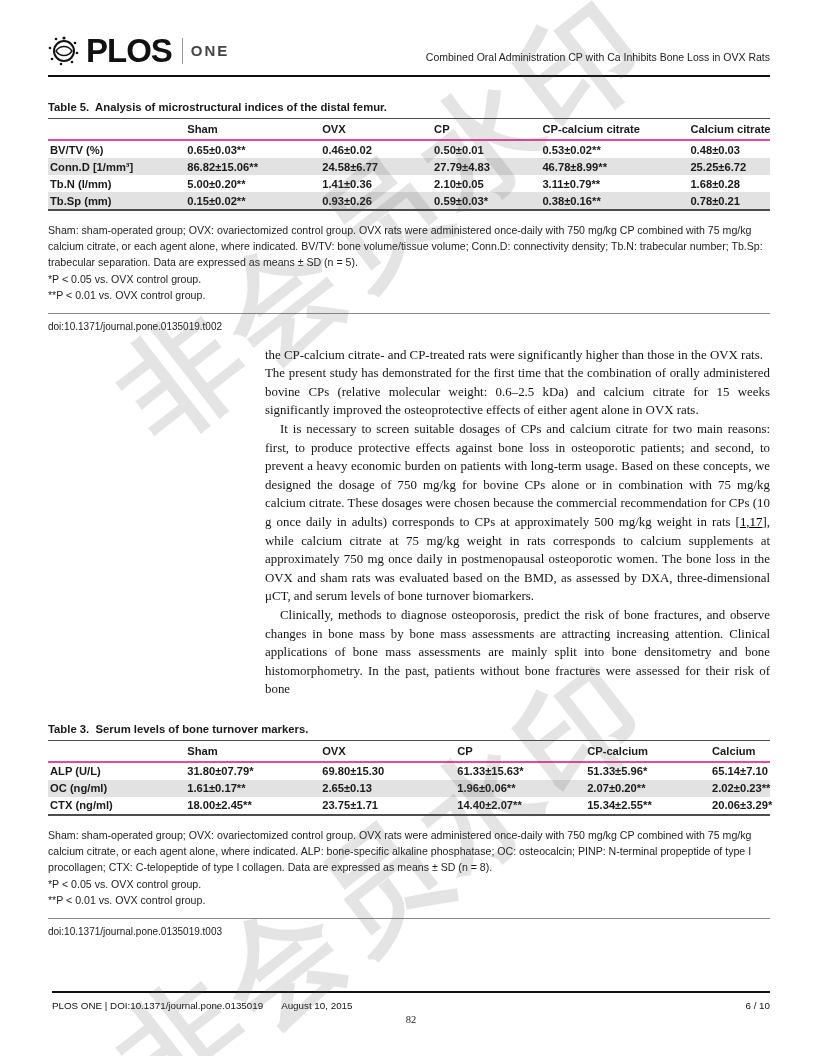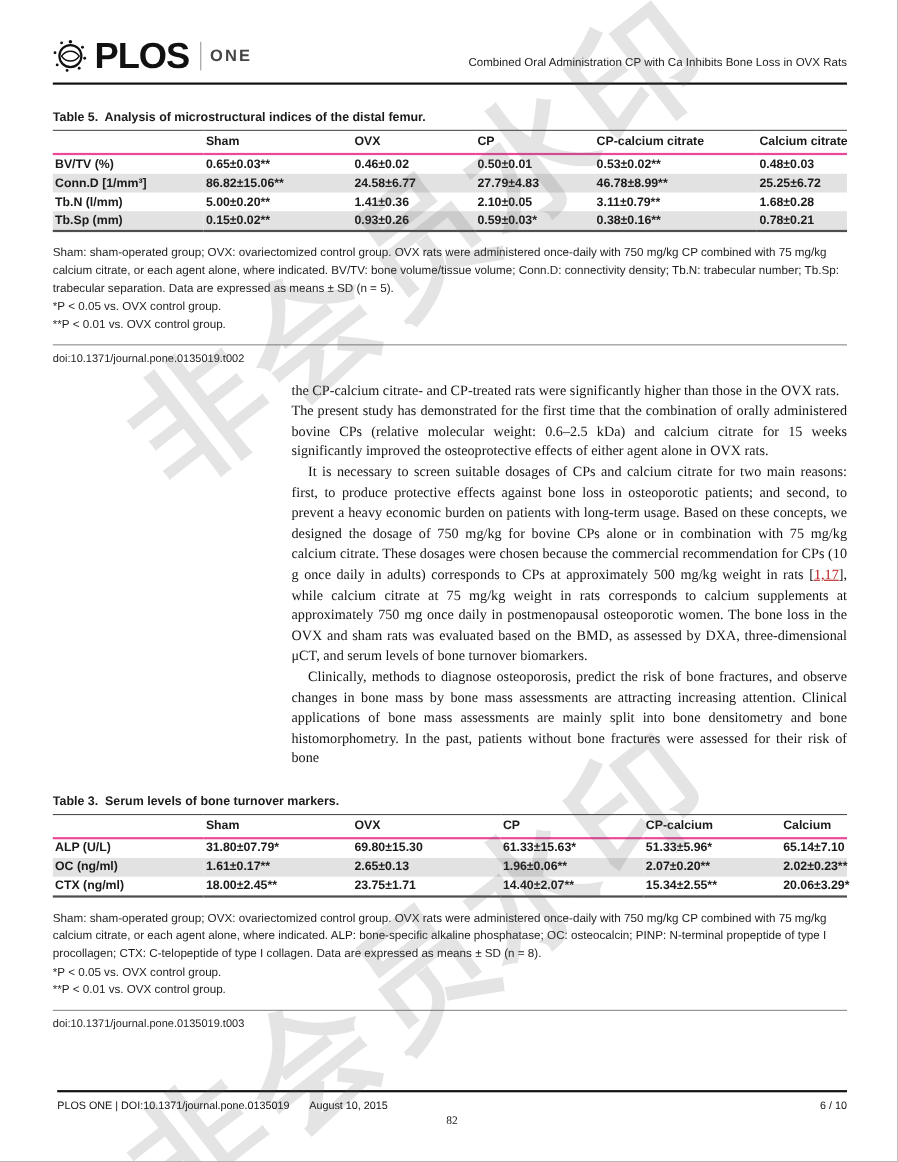--- a/index.html
+++ b/index.html
@@ -40,21 +40,21 @@
   .note-rule{border-top:1px solid #8a8a8a;margin-top:10px;}
   .table-doi{font-size:10px;color:#222;margin-top:7px;}
   
   .body-col{margin-left:217px;width:505px;font-family:"Liberation Serif",serif;
     font-size:12.9px;line-height:18.6px;text-align:justify;color:#151515;}
   .body-col p{margin:0;}
   .body-col .cont{margin-top:14px;}
   .body-col h2{font-family:"Liberation Sans",sans-serif;font-size:16.5px;font-weight:bold;
     margin:20px 0 8px 0;color:#111;}
   .body-col .indent{text-indent:15px;}
-  .ref{color:#b91c1c;text-decoration:underline;cursor:pointer;}
+  .ref{color:#000000;text-decoration:underline;cursor:pointer;}
   
   .footer{position:absolute;left:52px;right:46px;top:991px;border-top:2px solid #111;padding-top:7px;}
   .footer-row{display:flex;justify-content:space-between;font-size:9.8px;color:#111;}
   .footer-left span{margin-right:18px;}
   .page-number{text-align:center;font-family:"Liberation Serif",serif;font-size:10.5px;margin-top:3px;color:#222;}
 </style>
 </head>
 <body>
 
 <div class="page">

